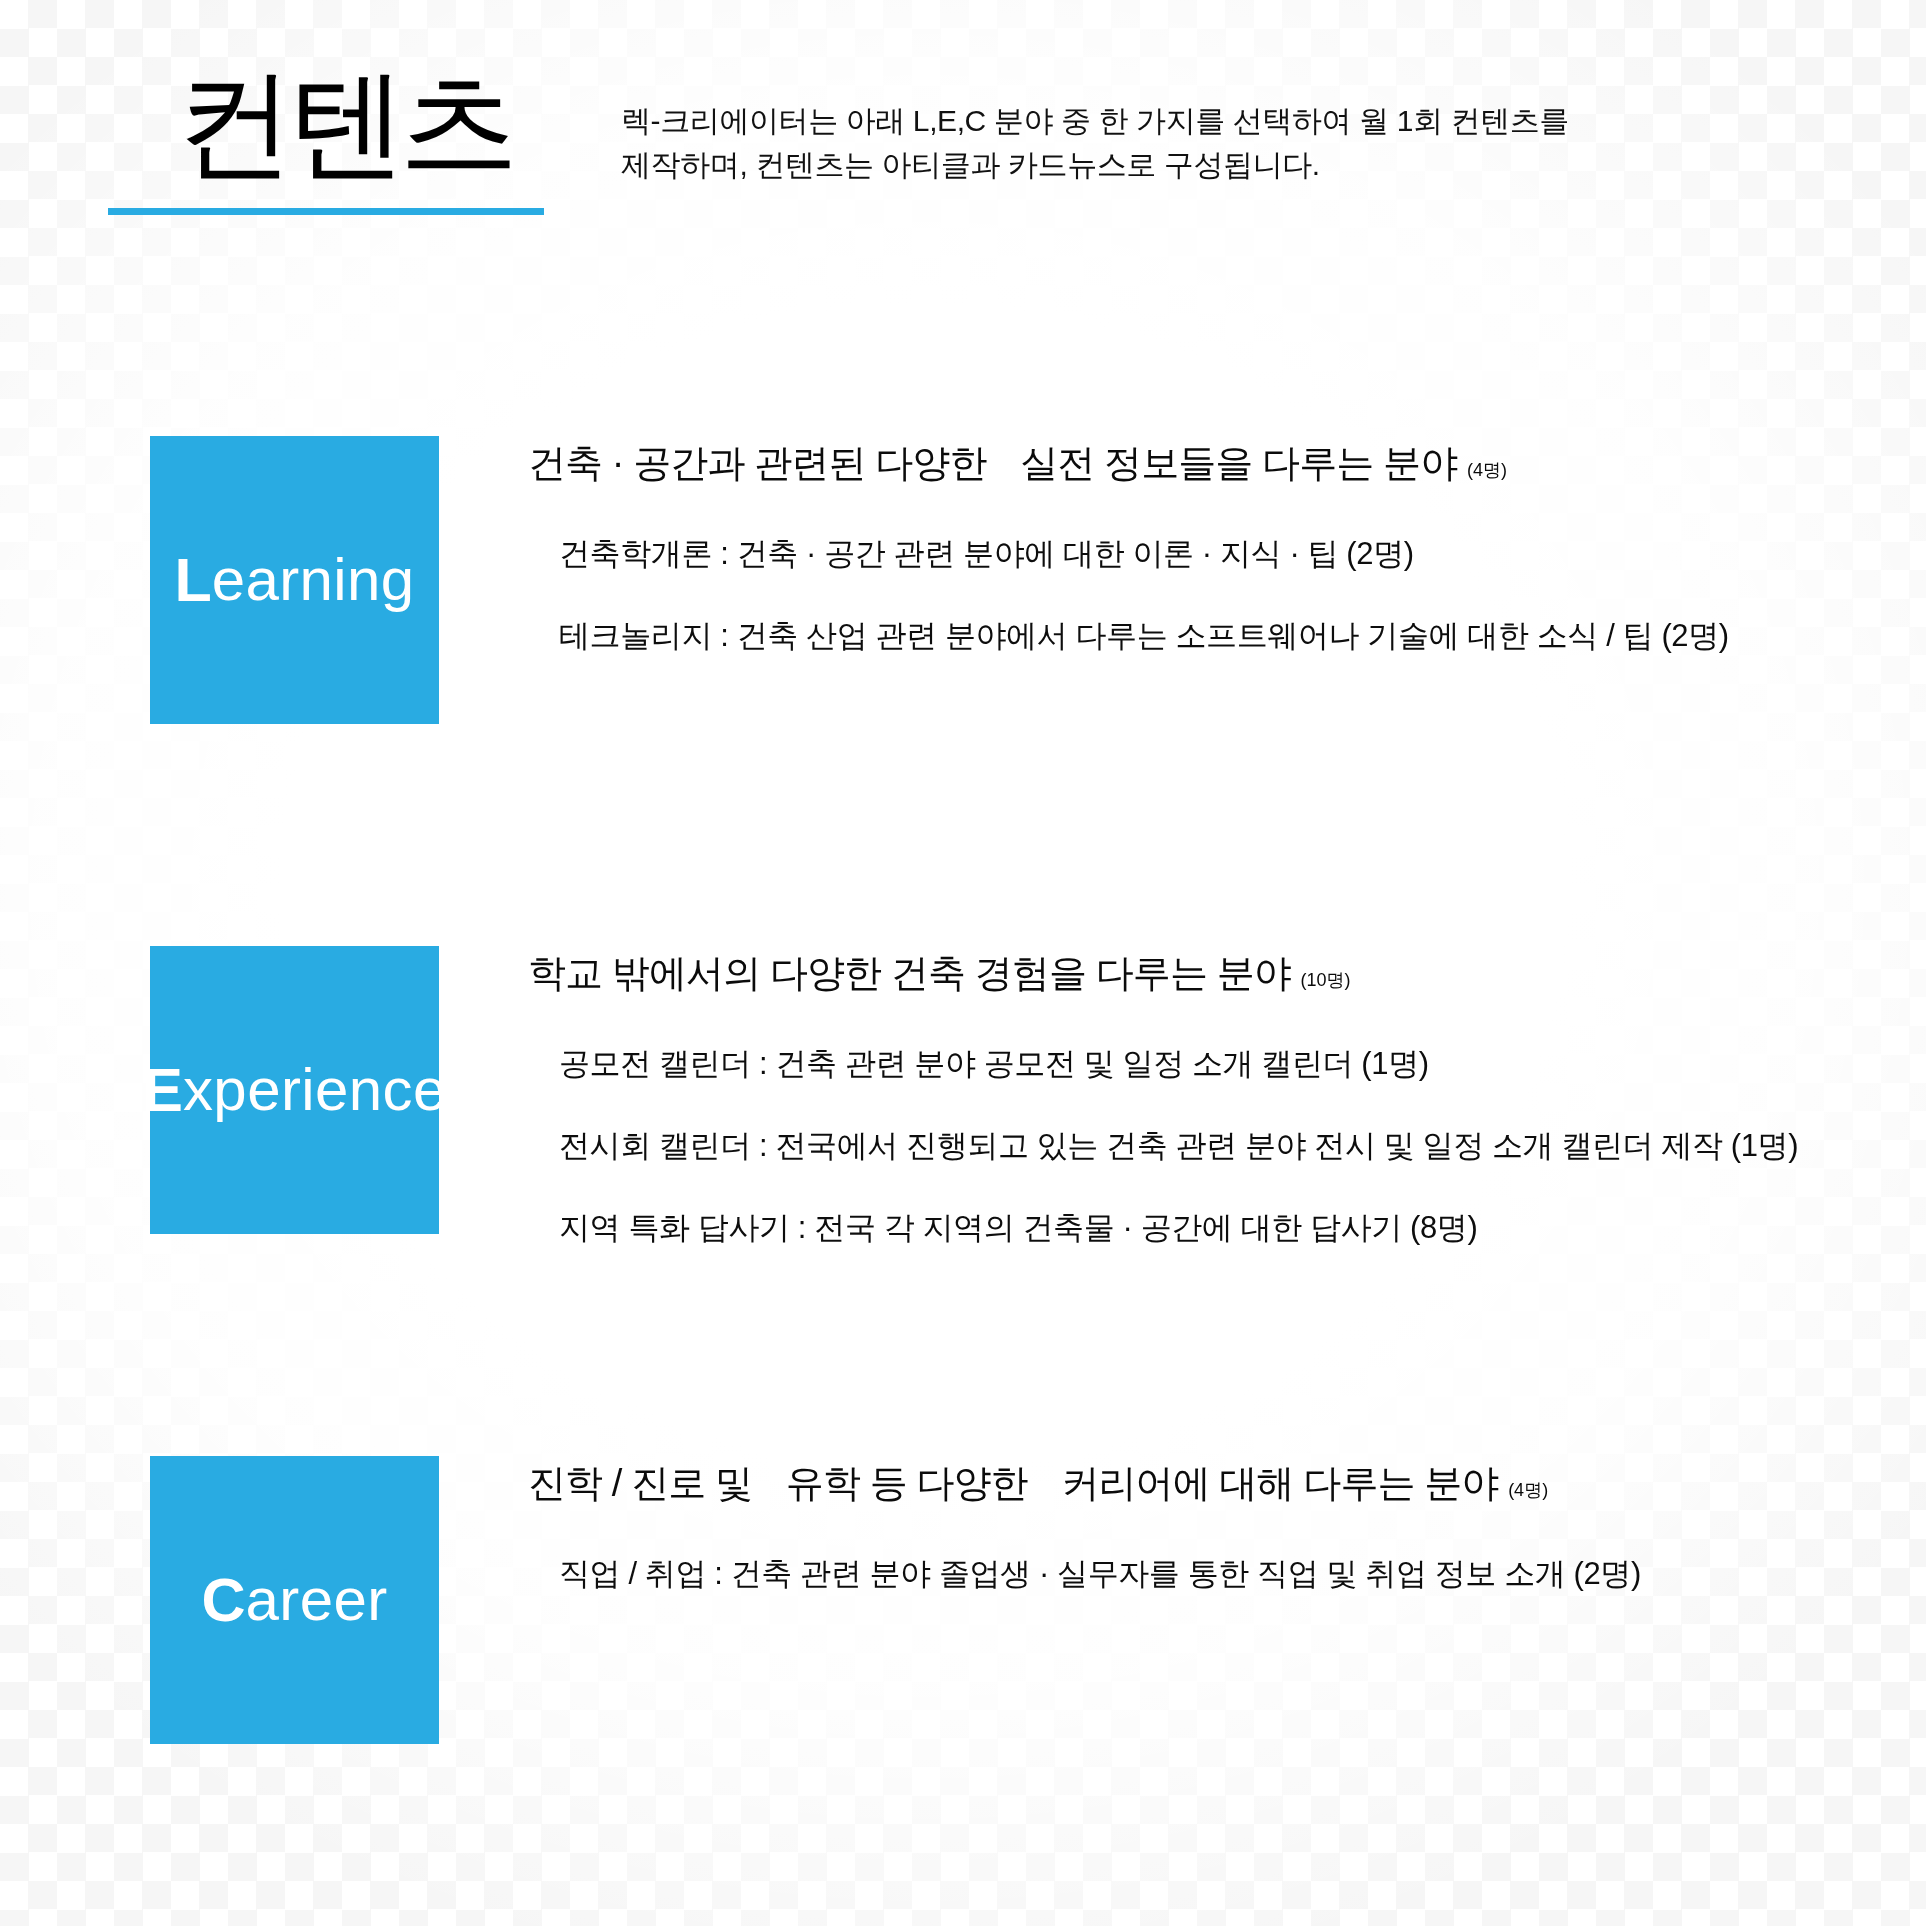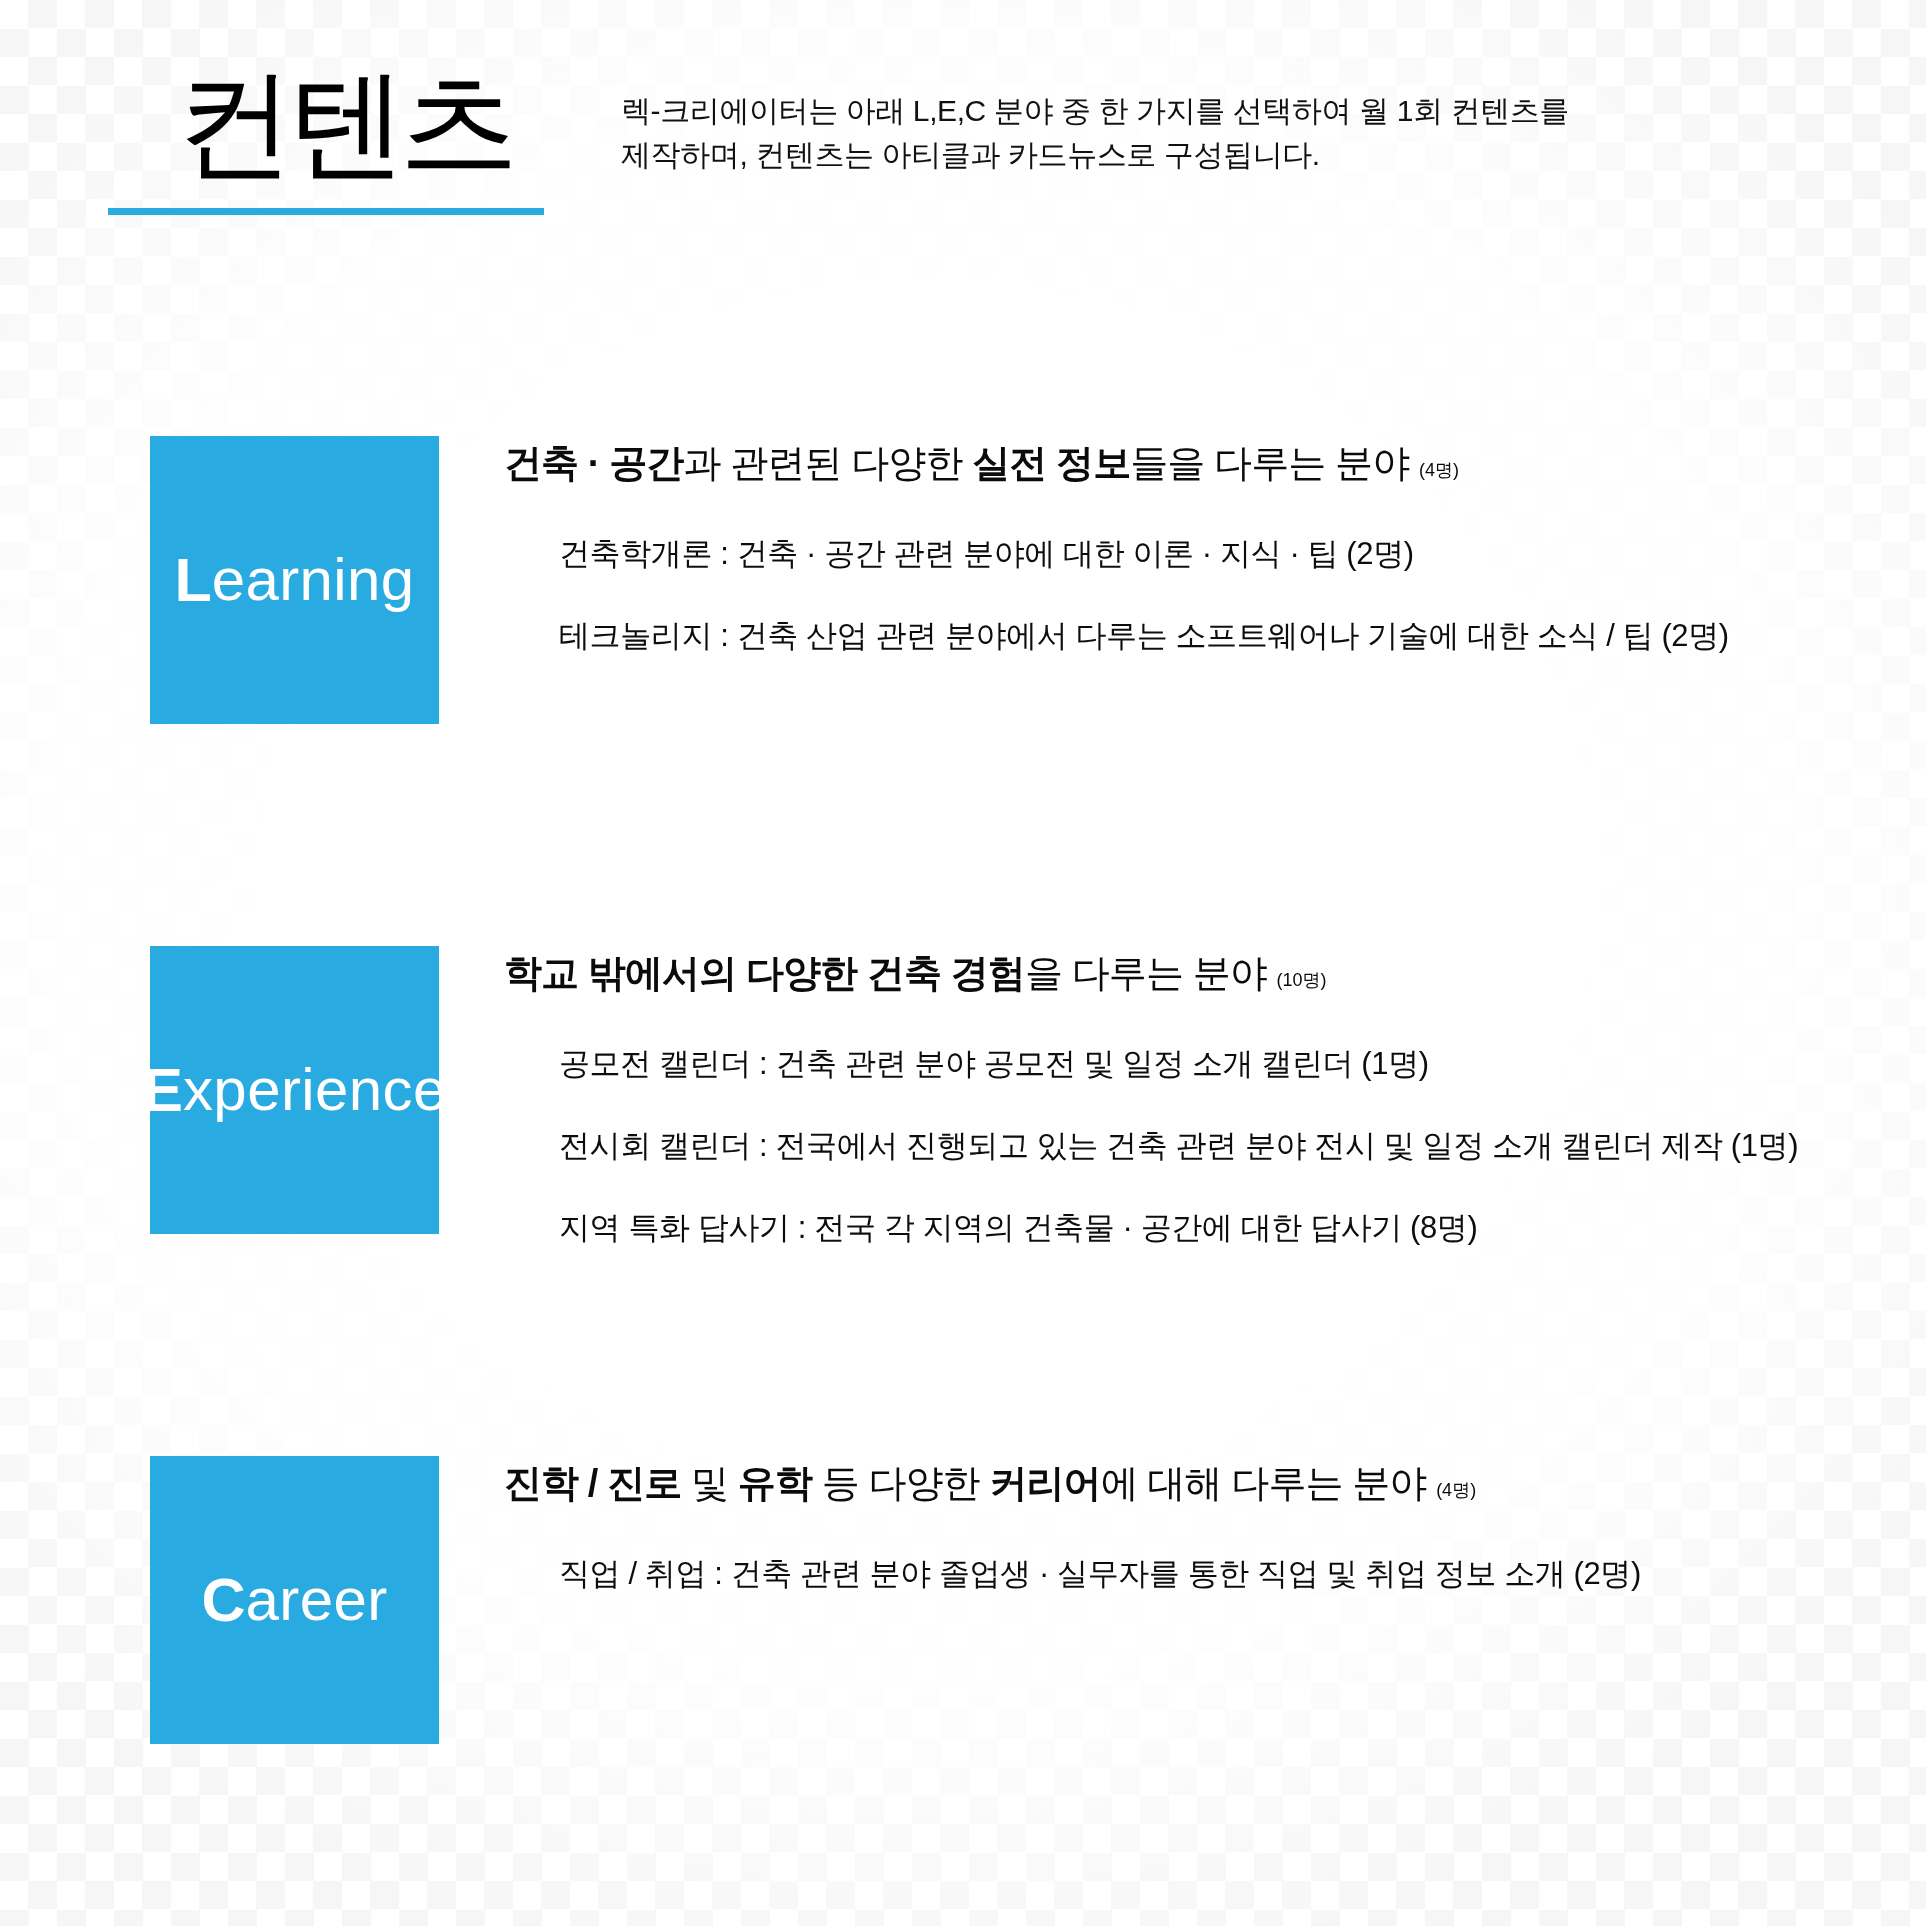--- a/index.html
+++ b/index.html
@@ -21,21 +21,21 @@
   .title{
     position:absolute;left:175px;top:63px;
     font-size:119px;line-height:1;font-weight:400;color:#000;
     letter-spacing:-6.8px;white-space:nowrap;
   }
   .title-underline{
     position:absolute;left:108px;top:208px;width:436px;height:6.8px;
     background:#29ABE2;
   }
   .intro{
-    position:absolute;left:621px;top:89px;
+    position:absolute;left:621px;top:99px;
     font-size:30px;line-height:44px;letter-spacing:-0.4px;color:#111;
     white-space:nowrap;
   }
 
   .row{position:absolute;left:0;width:1926px;}
   .row.s1{top:436px;}
   .row.s2{top:946px;}
   .row.s3{top:1456px;}
 
   .badge{
@@ -43,21 +43,21 @@
     background:#29ABE2;display:flex;align-items:center;justify-content:center;
     color:#fff;
   }
   .badge .init{font-size:61px;font-weight:700;line-height:1;}
   .badge .rest{font-size:60px;font-weight:200;line-height:1;letter-spacing:0.4px;}
 
   .texts{position:absolute;left:504px;top:4.3px;white-space:nowrap;}
   .heading{
     font-size:38px;line-height:47px;letter-spacing:-0.9px;font-weight:400;color:#0b0b0b;
   }
-  .heading .b{font-weight:700;}
+  .heading .b{font-weight:400;margin-left:24px;}
   .heading .sm{font-size:18px;font-weight:400;letter-spacing:0;}
   .item{
     margin-left:55px;margin-top:38px;
     font-size:31px;line-height:44px;letter-spacing:-0.4px;color:#0d0d0d;
   }
   .item:first-of-type{margin-top:34px;}
   .item .b{font-weight:400;}
 </style>
 </head>
 <body>

